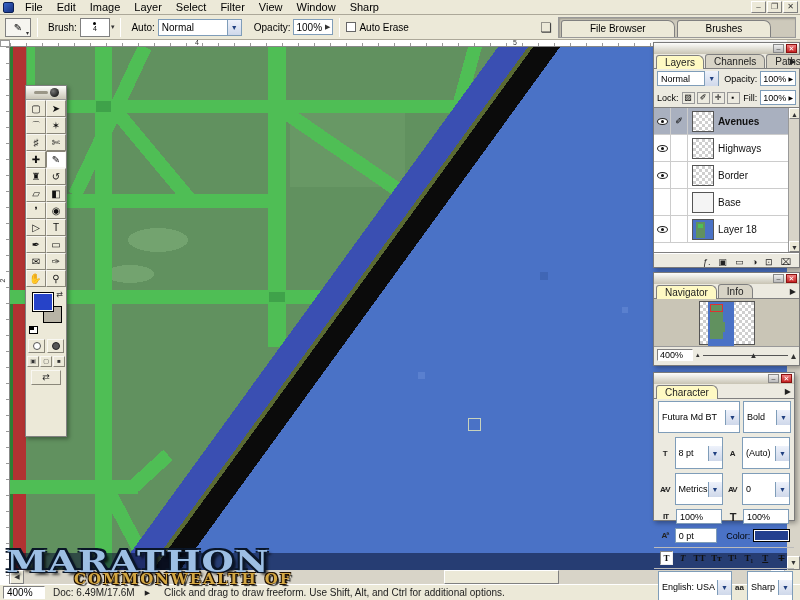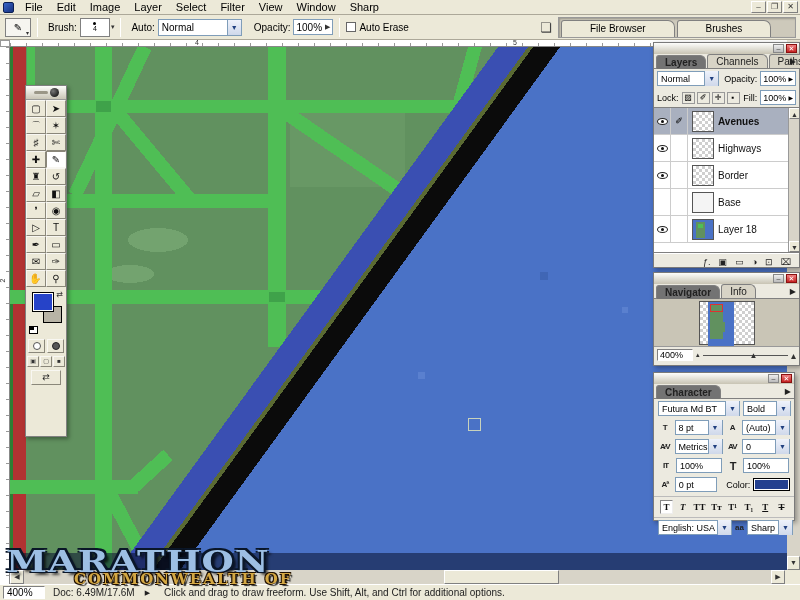--- a/index.html
+++ b/index.html
@@ -102,21 +102,21 @@
 
   
   .panel { position:absolute; background:var(--panel-bg); border:1px solid #7a7a7a; box-shadow:2px 2px 5px rgba(0,0,0,.35); z-index:20; font-size:10px; }
   .panel-header { height:11px; background:linear-gradient(#fdfdfb,#c8c4b4); display:flex; justify-content:flex-end; align-items:center; gap:2px; padding:1px 2px; }
   .ph-btn { width:11px; height:9px; font-size:7px; line-height:7px; text-align:center; color:#fff;
             border:1px solid #888; background:linear-gradient(#eee,#bbb); color:#444; }
   .ph-btn.close { background:linear-gradient(#f08080,#c42020); border-color:#8a1010; color:#fff; }
   .tab-row { display:flex; align-items:flex-end; height:15px; background:var(--panel-bg); border-bottom:1px solid #808080; padding-left:2px; position:relative; }
   .ptab { height:14px; padding:0 8px; border:1px solid #808080; border-bottom:none; border-radius:3px 6px 0 0;
           background:#d8d4c6; line-height:13px; color:#222; margin-right:1px; }
-  .ptab.active { background:#737373; font-weight:bold; position:relative; top:1px; }
+  .ptab.active { background:#fef9c3; font-weight:normal; position:relative; top:1px; }
   .tab-arrow { position:absolute; right:3px; top:3px; font-size:8px; color:#222; }
 
   
   #layers-panel { left:653px; top:42px; width:147px; height:226px; }
   .lp-row { display:flex; align-items:center; padding:2px 3px; gap:3px; }
   .lp-row .select { height:15px; font-size:9px; }
   #blend-select { width:72px; }
   .pct-box { border:1px solid #7f9db9; background:#fff; height:15px; padding:0 2px; display:inline-flex; align-items:center; font-size:9px; }
   .lock-btn { width:13px; height:12px; border:1px solid #999; background:var(--panel-bg); font-size:8px; line-height:10px; text-align:center; }
   #layers-list { height:146px; background:#fff; border-top:1px solid #808080; border-bottom:1px solid #808080; position:relative; overflow:hidden; }
@@ -156,21 +156,21 @@
   #nav-slider { flex:1; position:relative; height:12px; }
   #nav-slider .track { position:absolute; left:0; right:0; top:6px; height:1px; background:#555; }
   #nav-slider .knob { position:absolute; left:55%; top:2px; font-size:8px; color:#333; }
   .nav-mountain { font-size:7px; color:#333; }
   .nav-mountain.big { font-size:10px; }
 
   
   #character-panel { left:653px; top:372px; width:142px; height:149px; }
   .ch-row { display:flex; align-items:center; gap:3px; padding:2px 4px; }
   .ch-icon { width:15px; font-size:8px; font-weight:bold; color:#222; text-align:center; letter-spacing:-1px; }
-  .ch-row .select { height:15px; font-size:9px; flex:0 0 auto; }
+  .ch-row .select { height:32px; font-size:9px; flex:0 0 auto; }
   .ch-input { border:1px solid #7f9db9; background:#fff; height:15px; font-size:9px; padding:0 3px; display:inline-flex; align-items:center; }
   #char-color-swatch { width:40px; height:13px; background:var(--char-color); border:1px solid #000; box-shadow:0 0 0 1px #fff inset; }
   #char-styles { display:flex; justify-content:space-between; padding:3px 6px; border-top:1px solid #bbb; border-bottom:1px solid #bbb; margin-top:2px; }
   .style-btn { min-width:13px; height:14px; font-size:9px; font-weight:bold; text-align:center; line-height:13px;
                border:1px solid transparent; color:#111; font-family:"Liberation Serif", serif; }
   .style-btn.pressed { background:#fff; border-color:#888 #eee #eee #888; }
   .style-btn.it { font-style:italic; }
   .style-btn.un { text-decoration:underline; }
 
   

